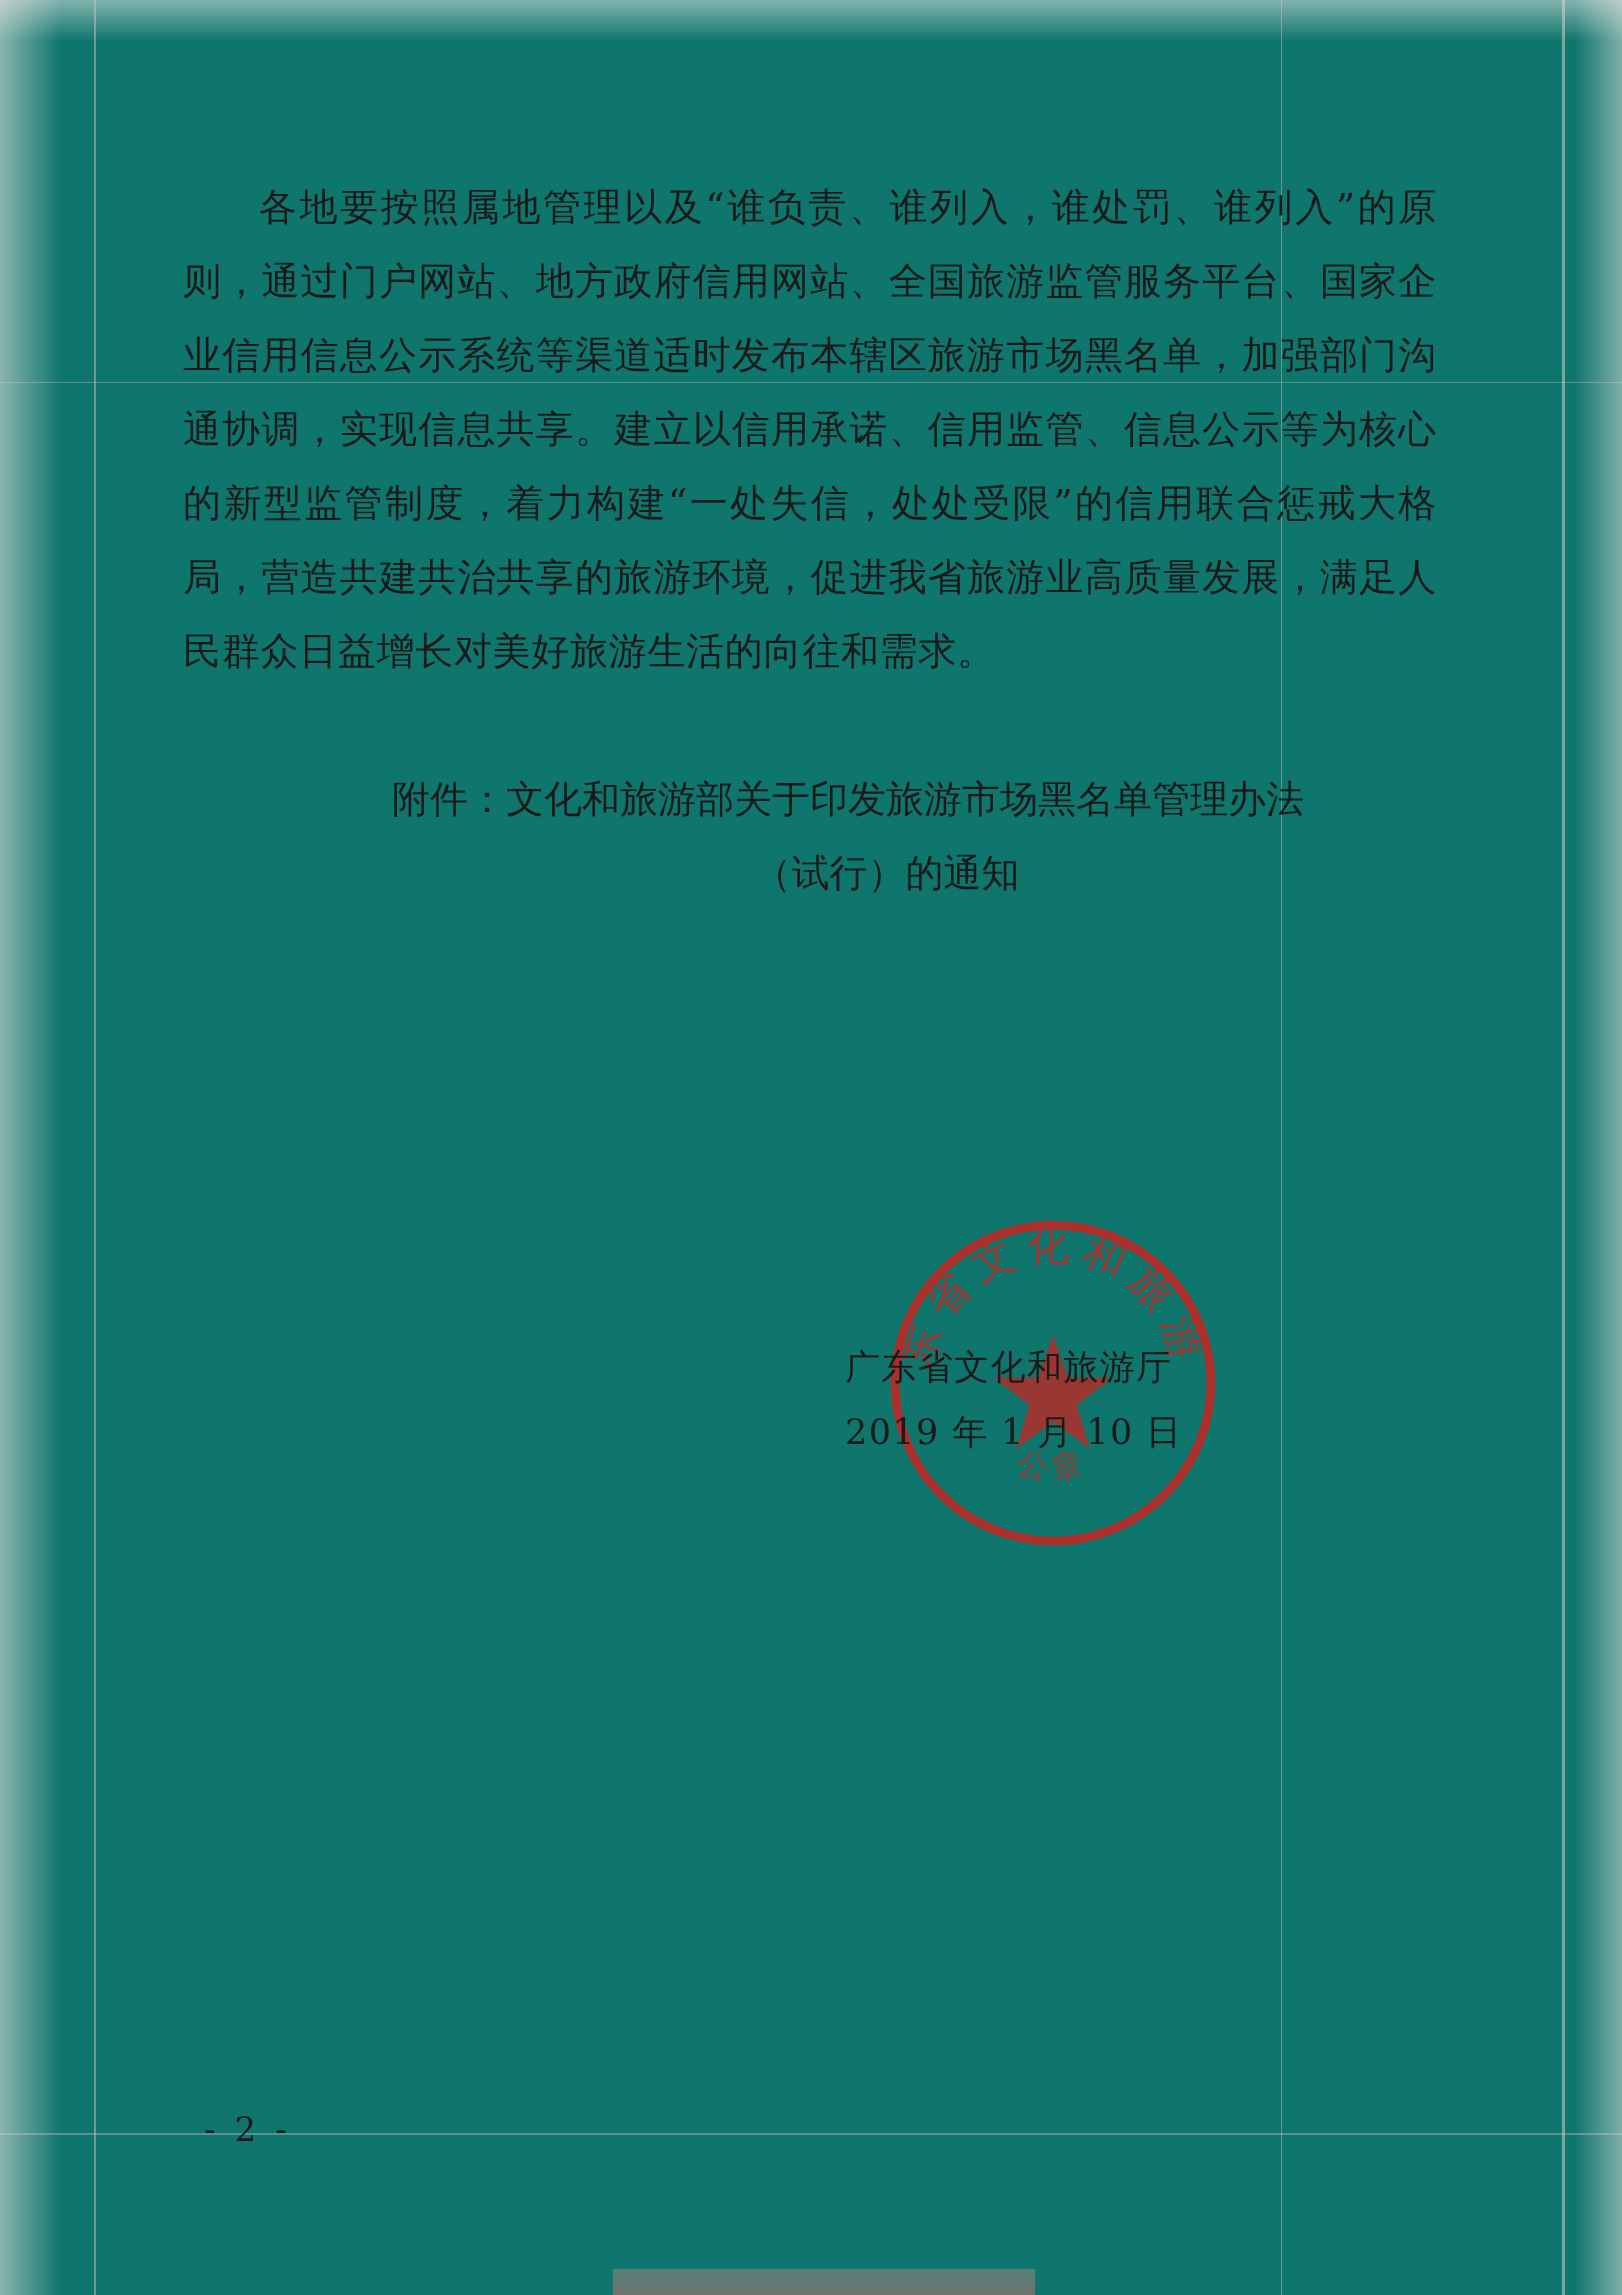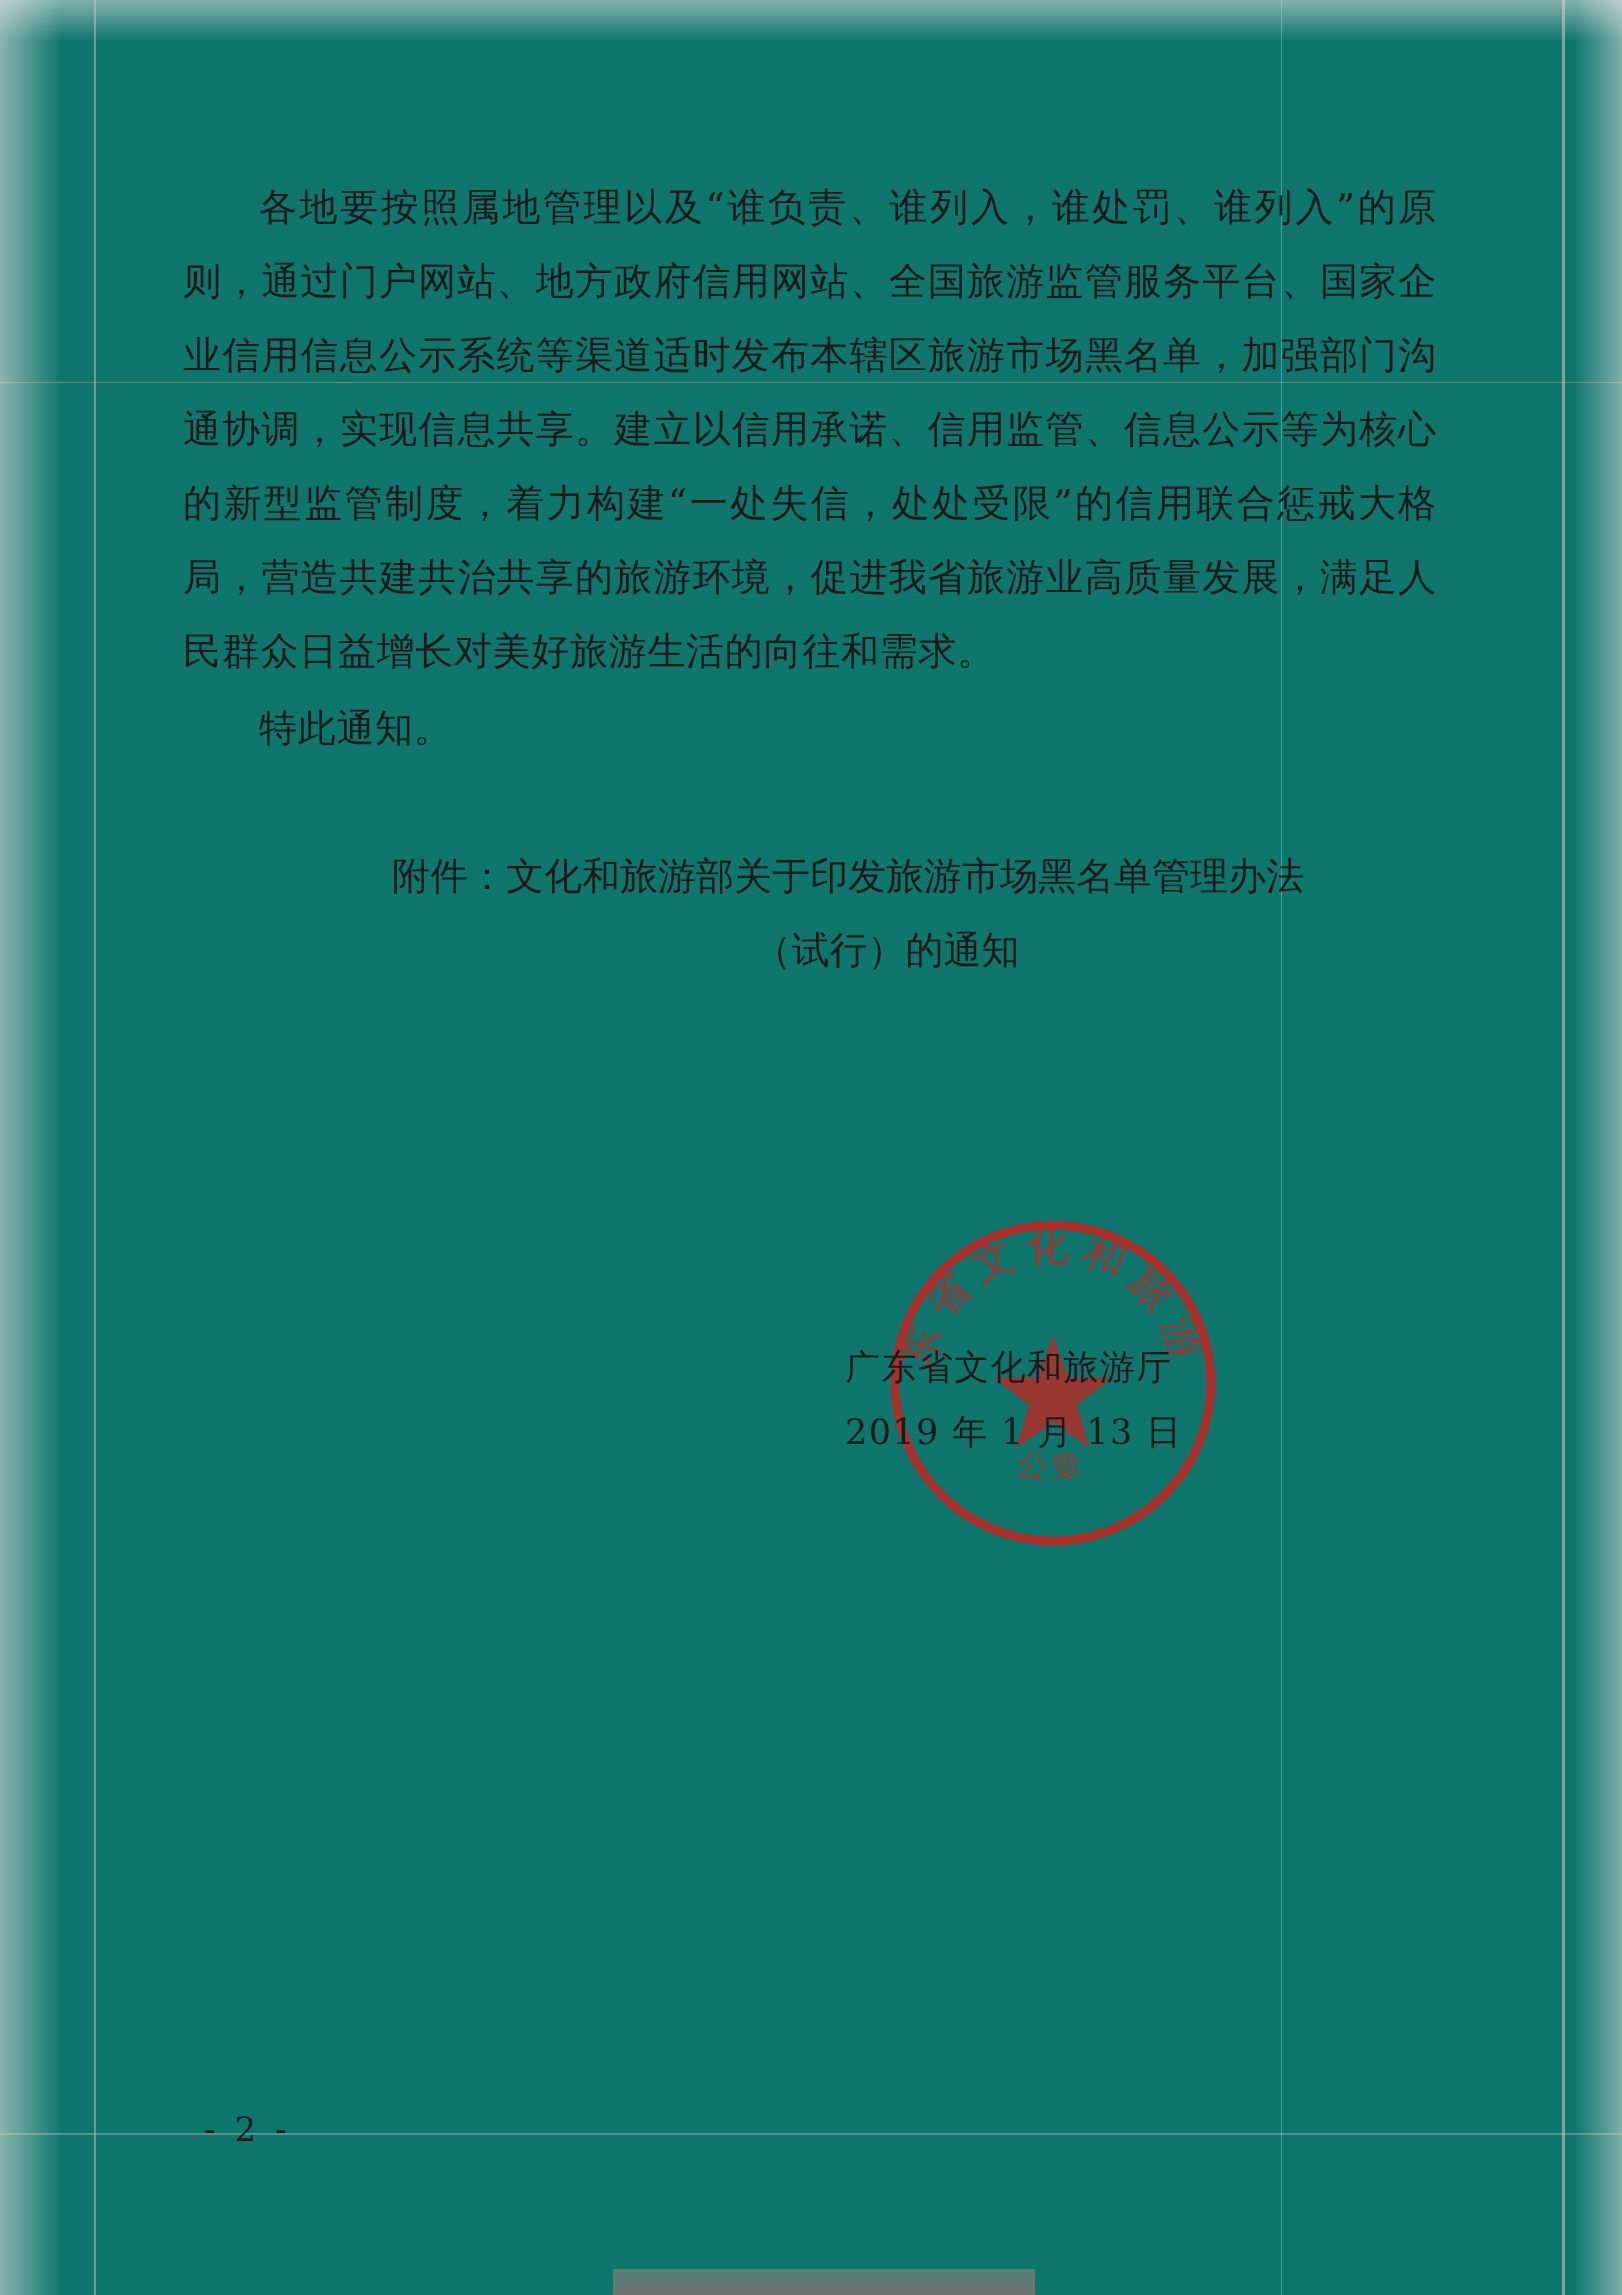--- a/index.html
+++ b/index.html
@@ -136,21 +136,20 @@
   <div class="scan-tint"></div>
   <div class="scan-streak s1"></div>
   <div class="scan-streak s2"></div>
   <div class="scan-streak s3"></div>
   <div class="scan-band b1"></div>
   <div class="scan-band b2"></div>
   <div class="bottom-smudge"></div>
 
   <div class="content">
     <p class="para">各地要按照属地管理以及“谁负责、谁列入，谁处罚、谁列入”的原则，通过门户网站、地方政府信用网站、全国旅游监管服务平台、国家企业信用信息公示系统等渠道适时发布本辖区旅游市场黑名单，加强部门沟通协调，实现信息共享。建立以信用承诺、信用监管、信息公示等为核心的新型监管制度，着力构建“一处失信，处处受限”的信用联合惩戒大格局，营造共建共治共享的旅游环境，促进我省旅游业高质量发展，满足人民群众日益增长对美好旅游生活的向往和需求。</p>
-    <p class="para">特此通知。</p>
 
     <div class="attachment-block">
       <div class="attachment-line1">附件：文化和旅游部关于印发旅游市场黑名单管理办法</div>
       <div class="attachment-line2">（试行）的通知</div>
     </div>
   </div>
 
   <div class="seal">
     <svg width="354" height="354" viewBox="0 0 520 520" xmlns="http://www.w3.org/2000/svg">
       <defs>
@@ -163,18 +162,18 @@
       </text>
       <text font-family="'DejaVu Serif', serif" font-size="46" fill="#d0201c" opacity="0.8" letter-spacing="10">
         <textPath href="#sealArcBottom" startOffset="50%" text-anchor="middle">公章</textPath>
       </text>
       <polygon points="260,190 282,252 348,252 295,292 314,356 260,317 206,356 225,292 172,252 238,252" fill="#d0201c" opacity="0.82"></polygon>
     </svg>
   </div>
 
   <div class="signature">
     <div class="sig-org">广东省文化和旅游厅</div>
-    <div class="sig-date">2019 年 1 月 13 日</div>
+    <div class="sig-date">2019 年 1 月 10 日</div>
   </div>
 
   <div class="page-number">- 2 -</div>
 </div>
 
 
 </body></html>

